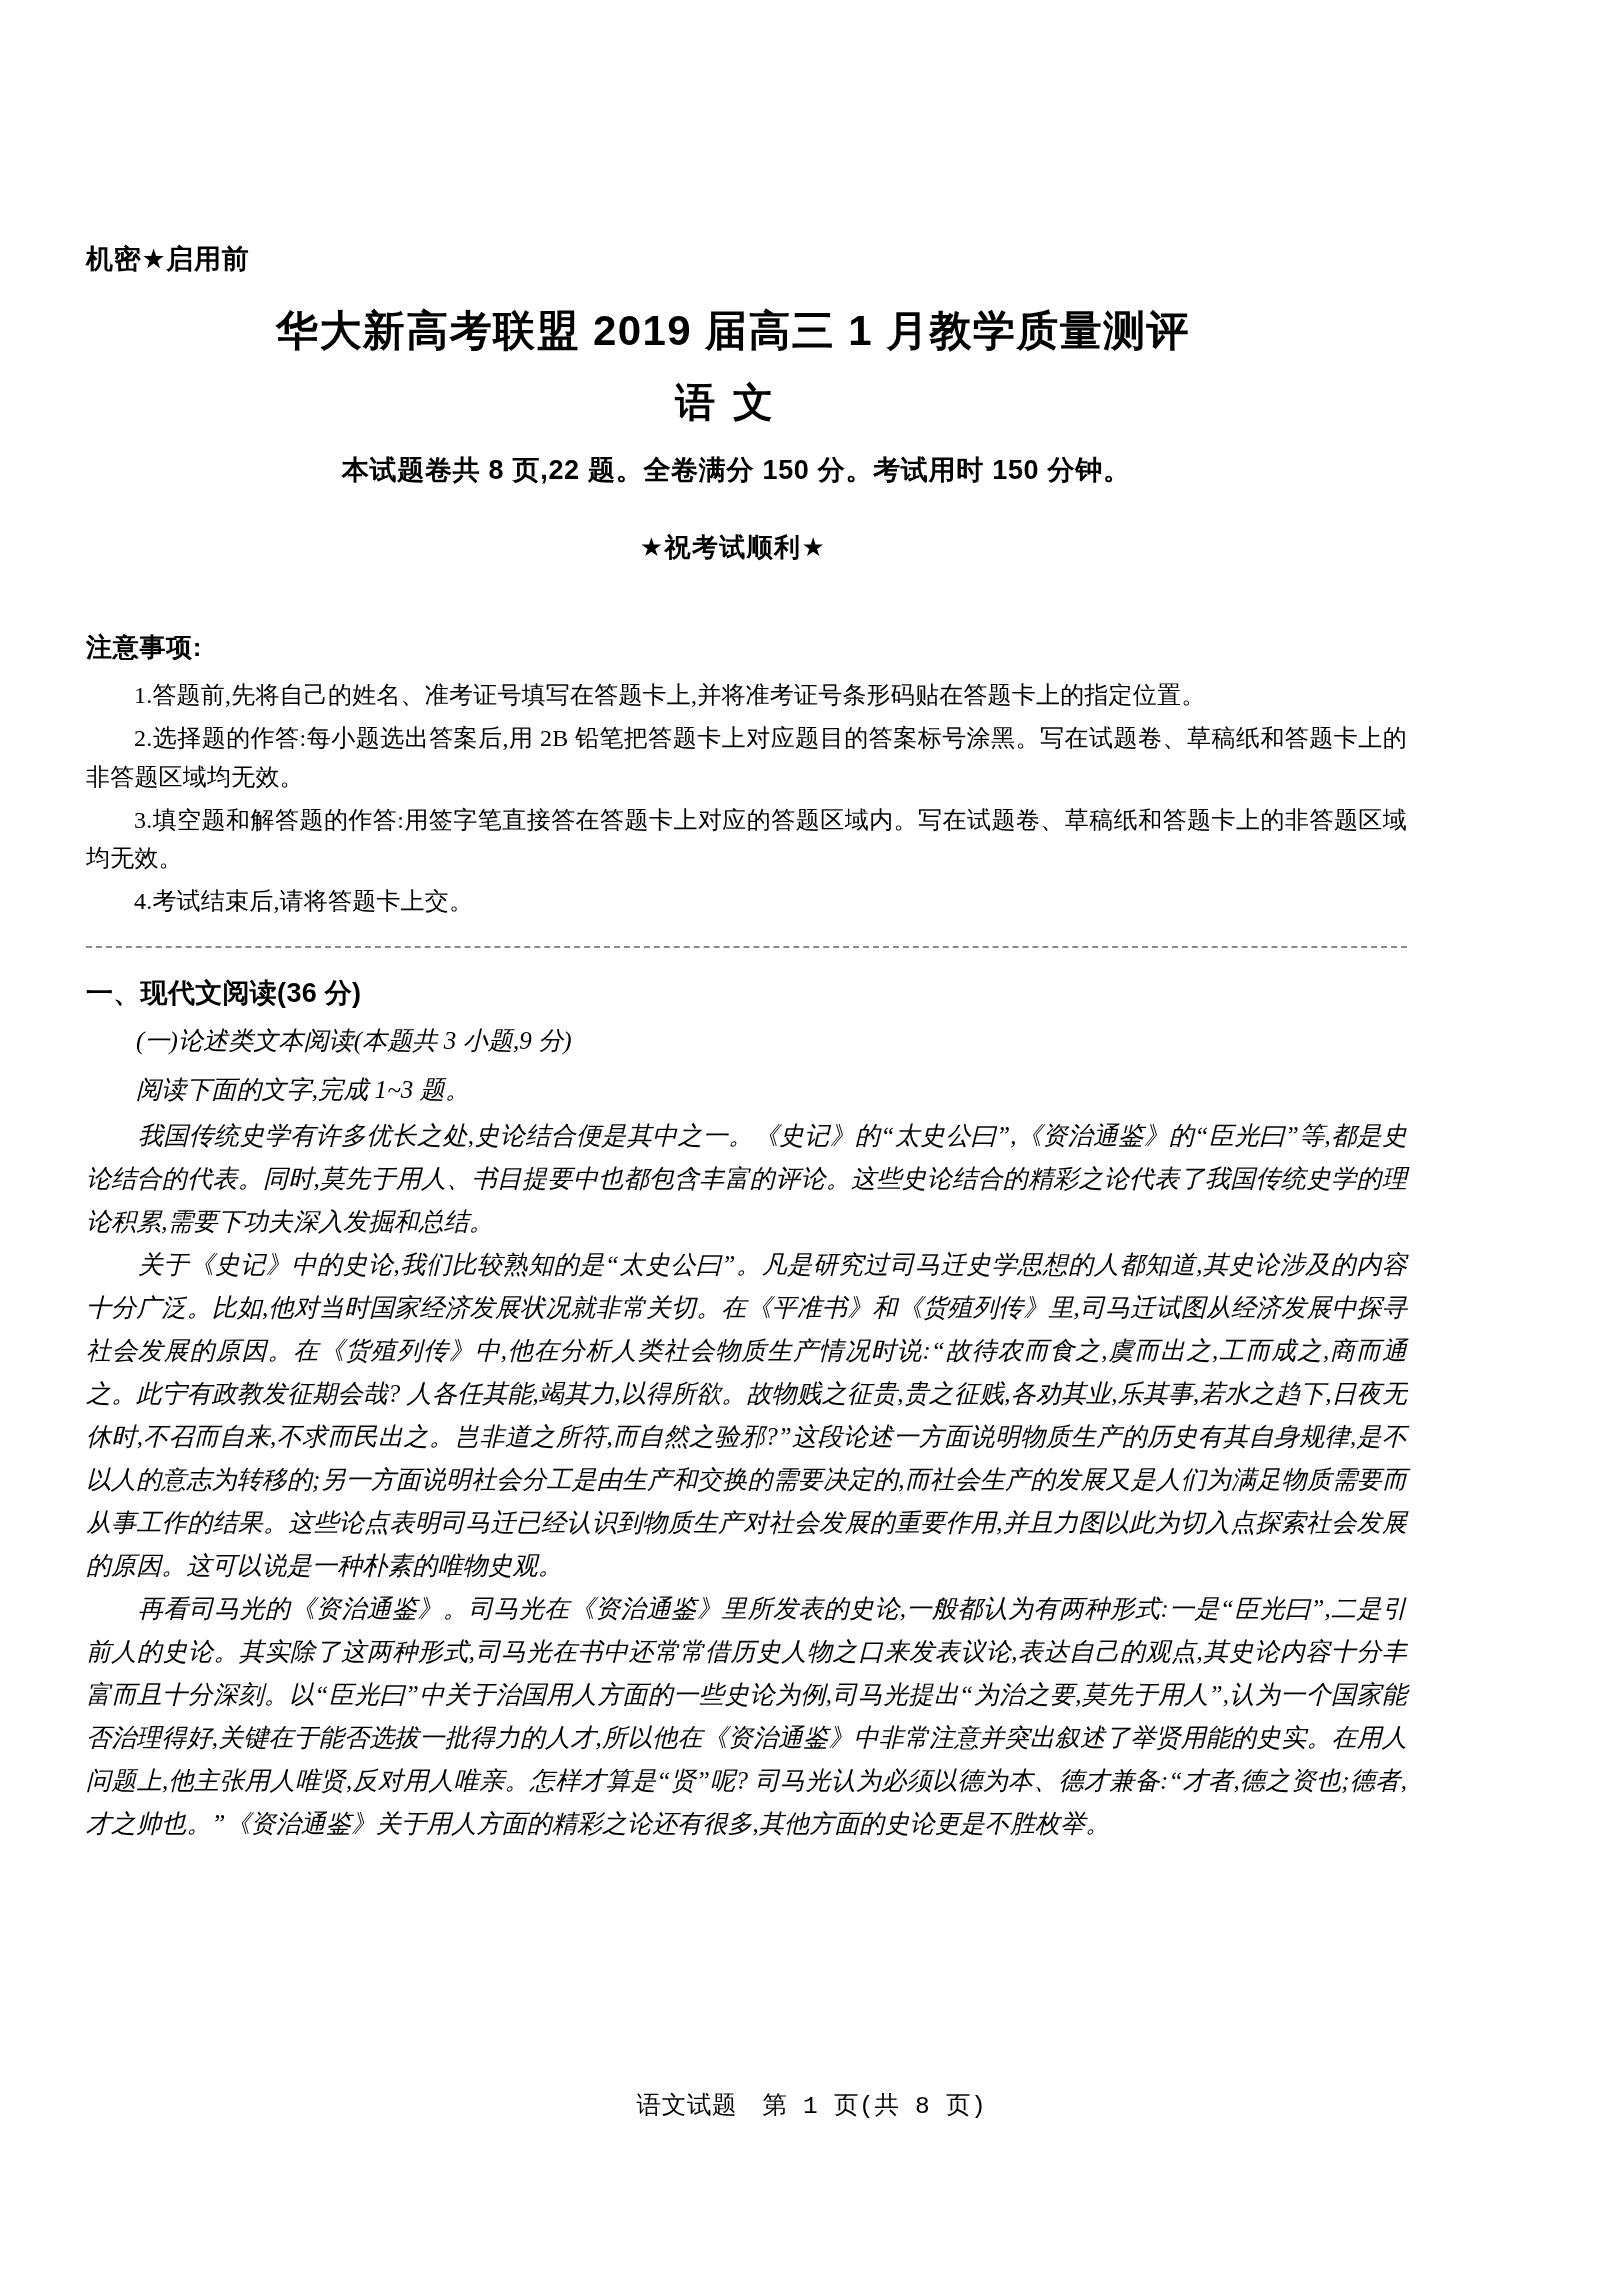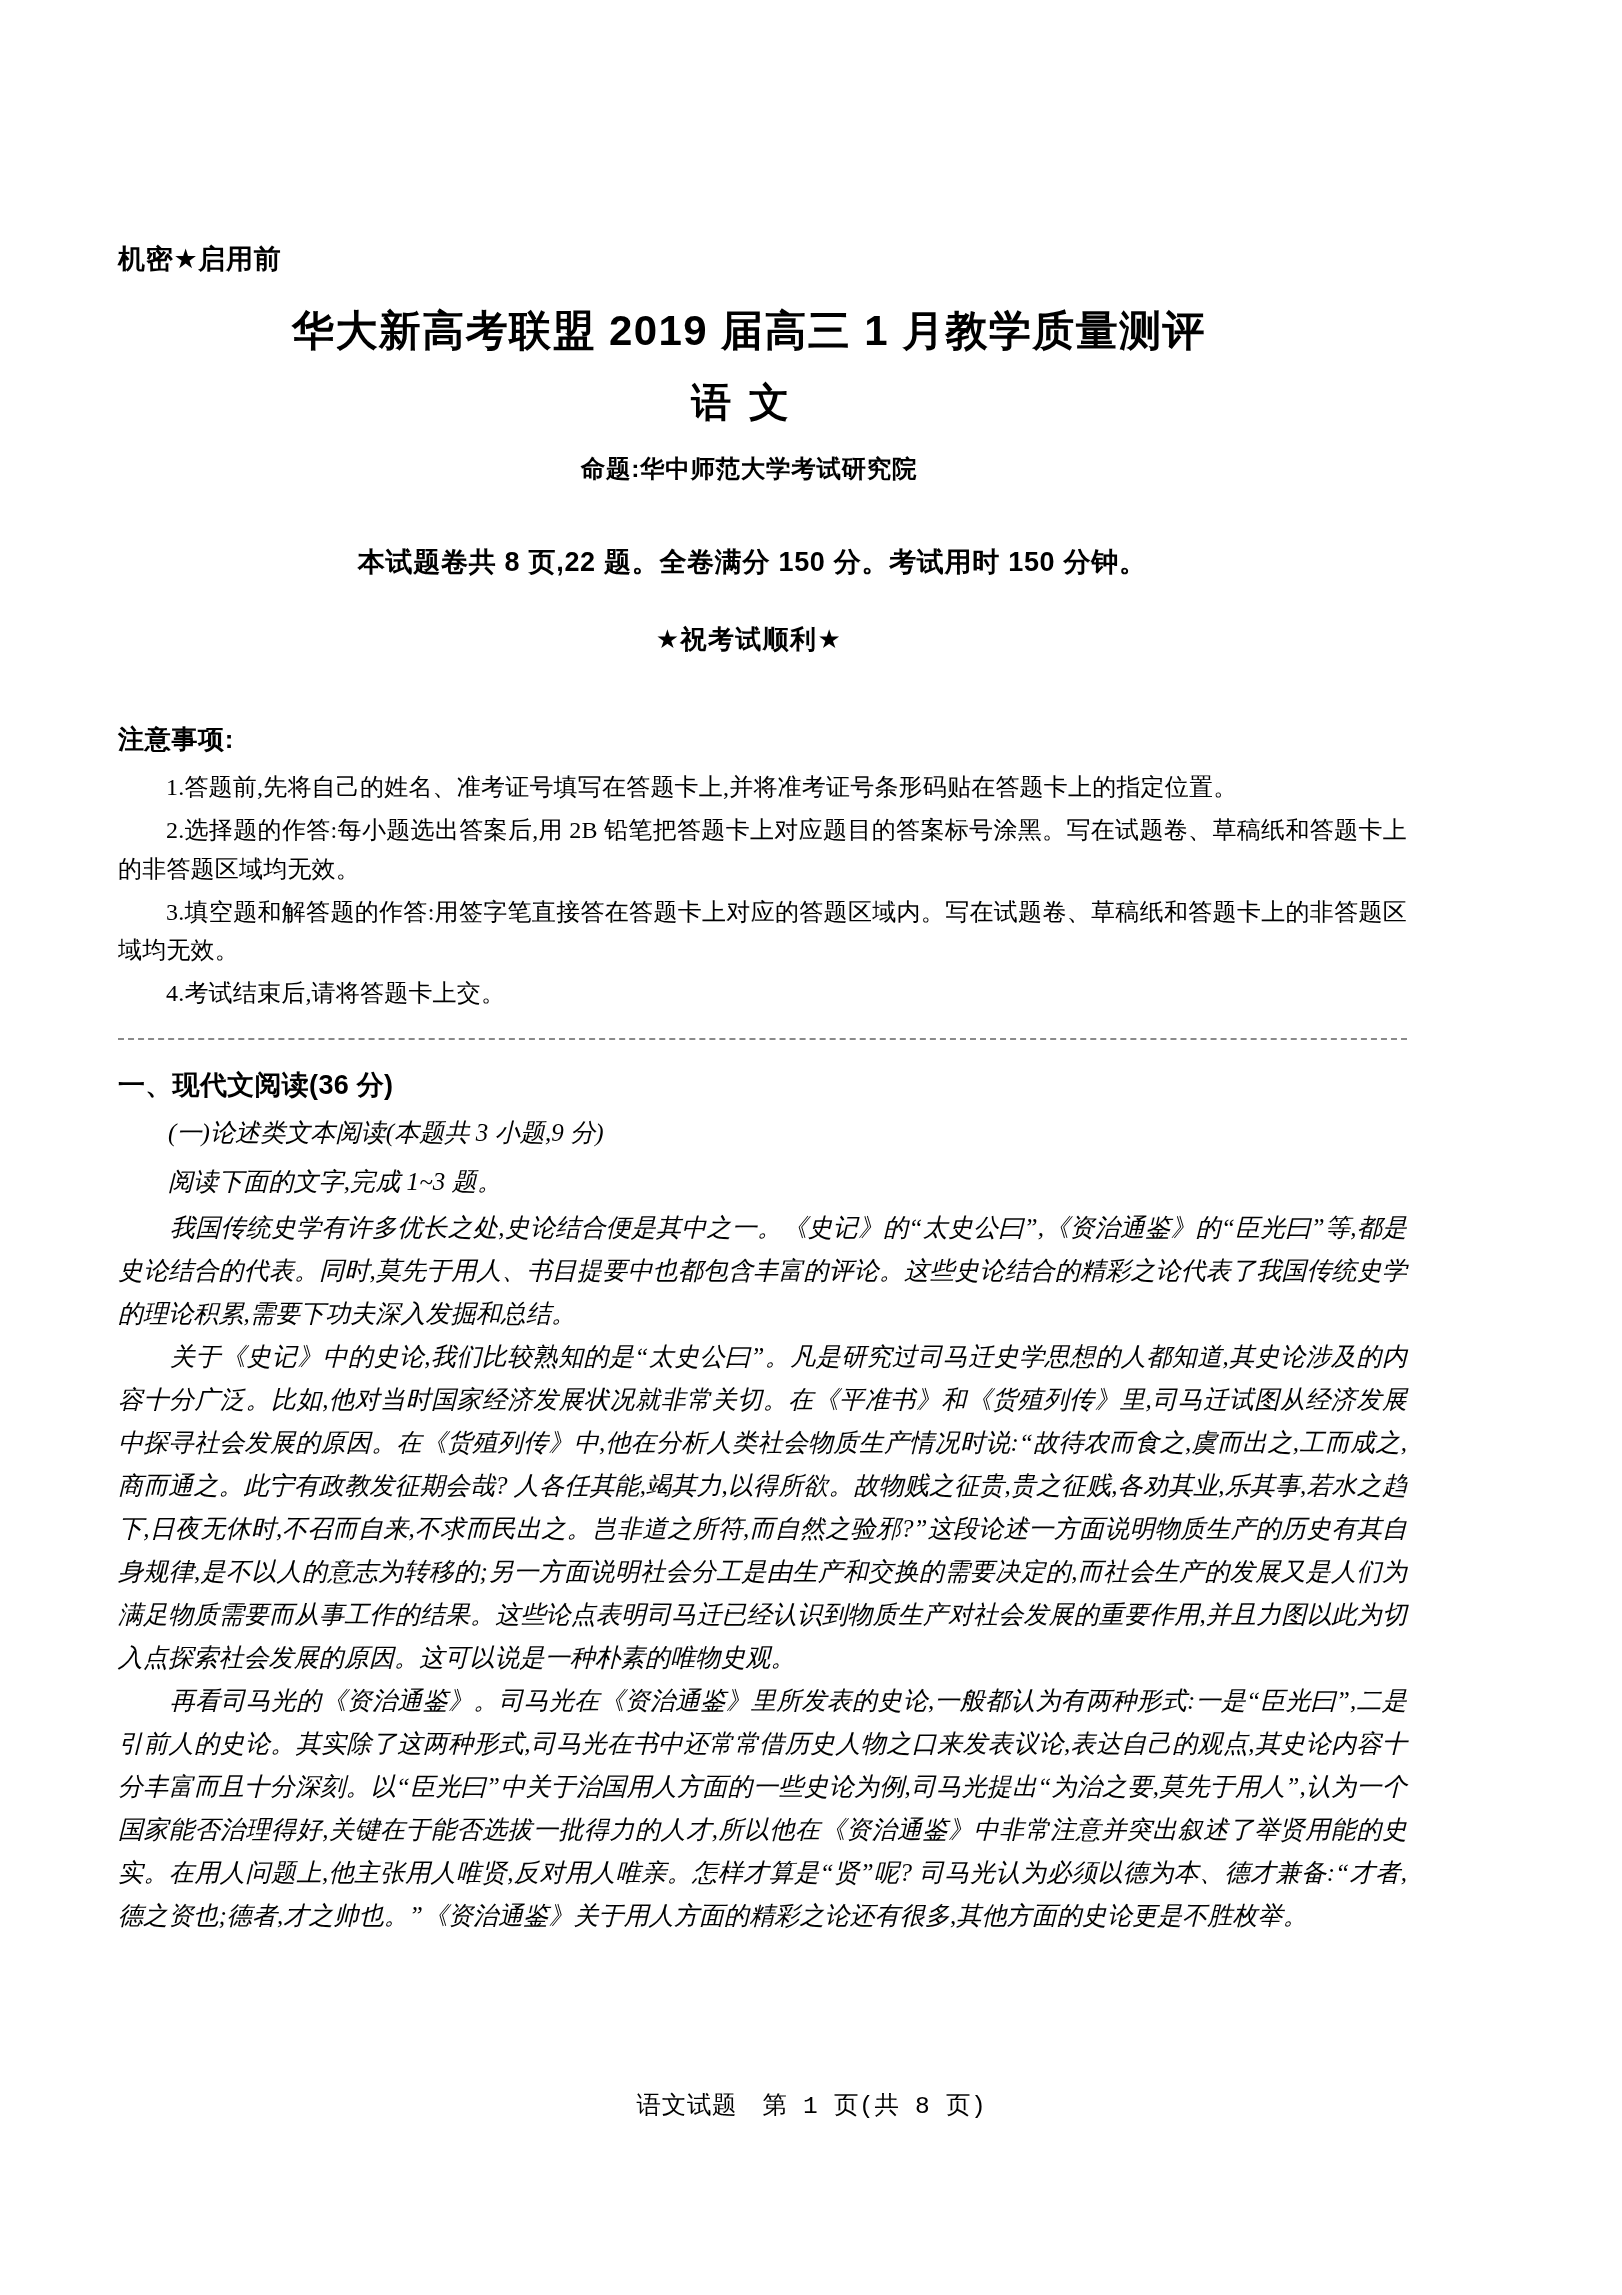--- a/index.html
+++ b/index.html
@@ -15,21 +15,21 @@
     color: #000000;
     overflow: hidden;
   }
 
   .page {
     position: absolute;
     left: 0; top: 0;
     width: 1557px;
     height: 2295px;
     box-sizing: border-box;
-    padding: 245px 150px 0 118px;
+    padding: 245px 150px 0 86px;
   }
 
   
   .confidential {
     font-family: "Liberation Sans", "DejaVu Sans", sans-serif;
     font-weight: bold;
     font-size: 27px;
     letter-spacing: 0.7px;
     line-height: 1.1;
     margin: 0 0 30px 0;
@@ -159,21 +159,20 @@
 <body>
 
 <div class="page">
 
   <div class="confidential">机密★启用前</div>
 
   <h1 class="main-title">华大新高考联盟 2019 届高三 1 月教学质量测评</h1>
 
   <div class="subject-title">语文</div>
 
-  <div class="author-line">命题:华中师范大学考试研究院</div>
 
   <div class="exam-info">本试题卷共 8 页,22 题。全卷满分 150 分。考试用时 150 分钟。</div>
 
   <div class="blessing">★祝考试顺利★</div>
 
   <div class="notice-heading">注意事项:</div>
 
   <div class="notice-item">1.答题前,先将自己的姓名、准考证号填写在答题卡上,并将准考证号条形码贴在答题卡上的指定位置。</div>
   <div class="notice-item">2.选择题的作答:每小题选出答案后,用 2B 铅笔把答题卡上对应题目的答案标号涂黑。写在试题卷、草稿纸和答题卡上的非答题区域均无效。</div>
   <div class="notice-item">3.填空题和解答题的作答:用签字笔直接答在答题卡上对应的答题区域内。写在试题卷、草稿纸和答题卡上的非答题区域均无效。</div>

